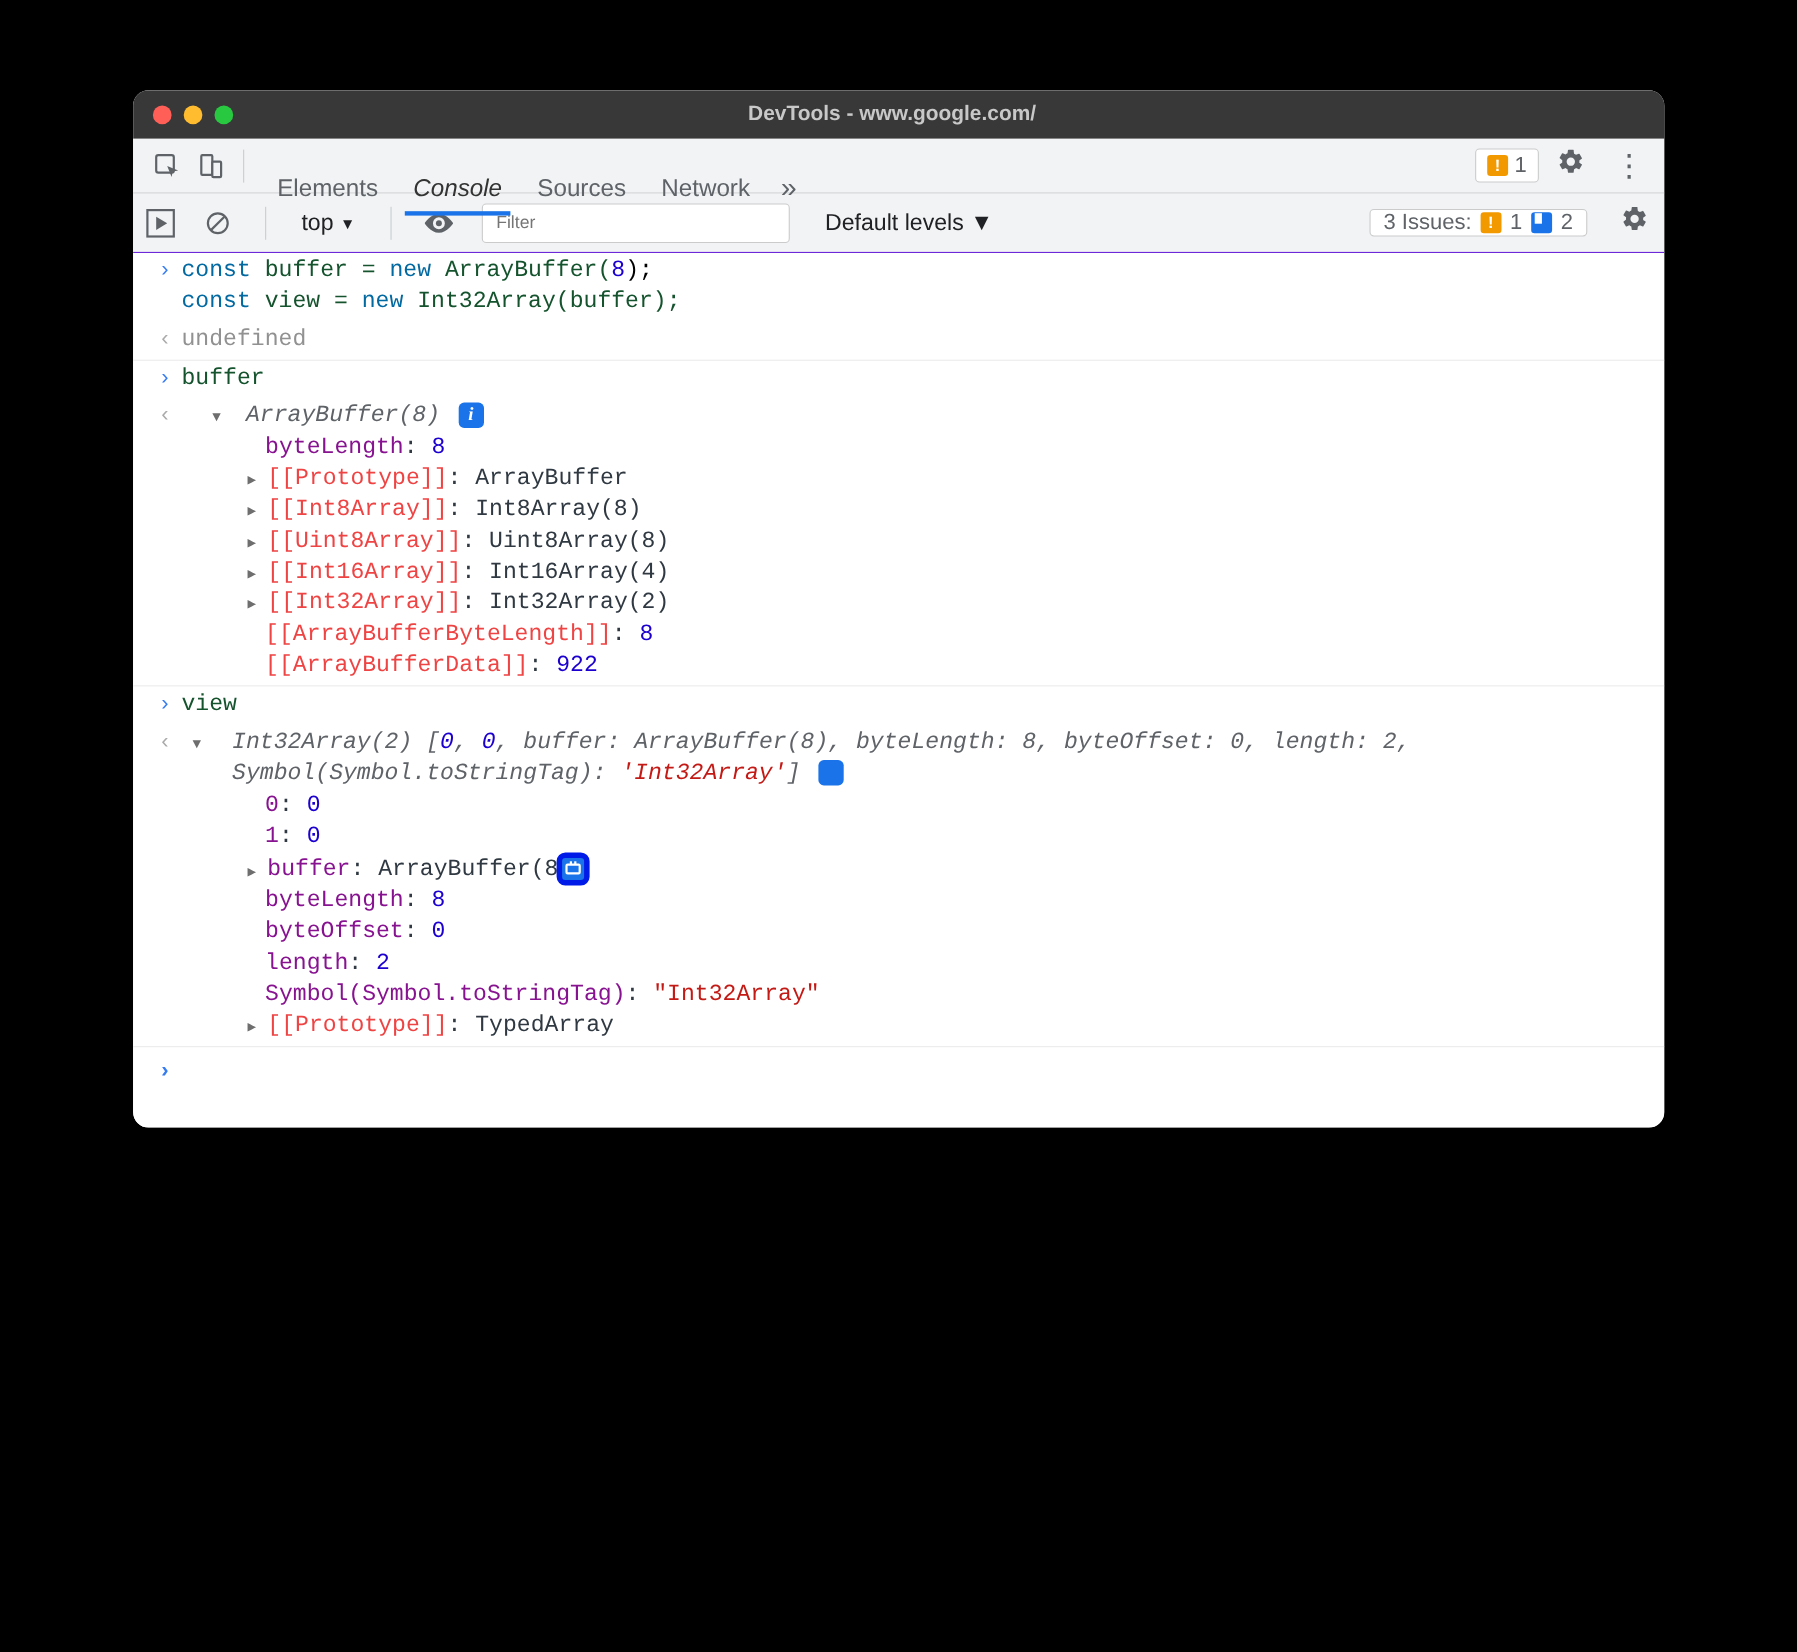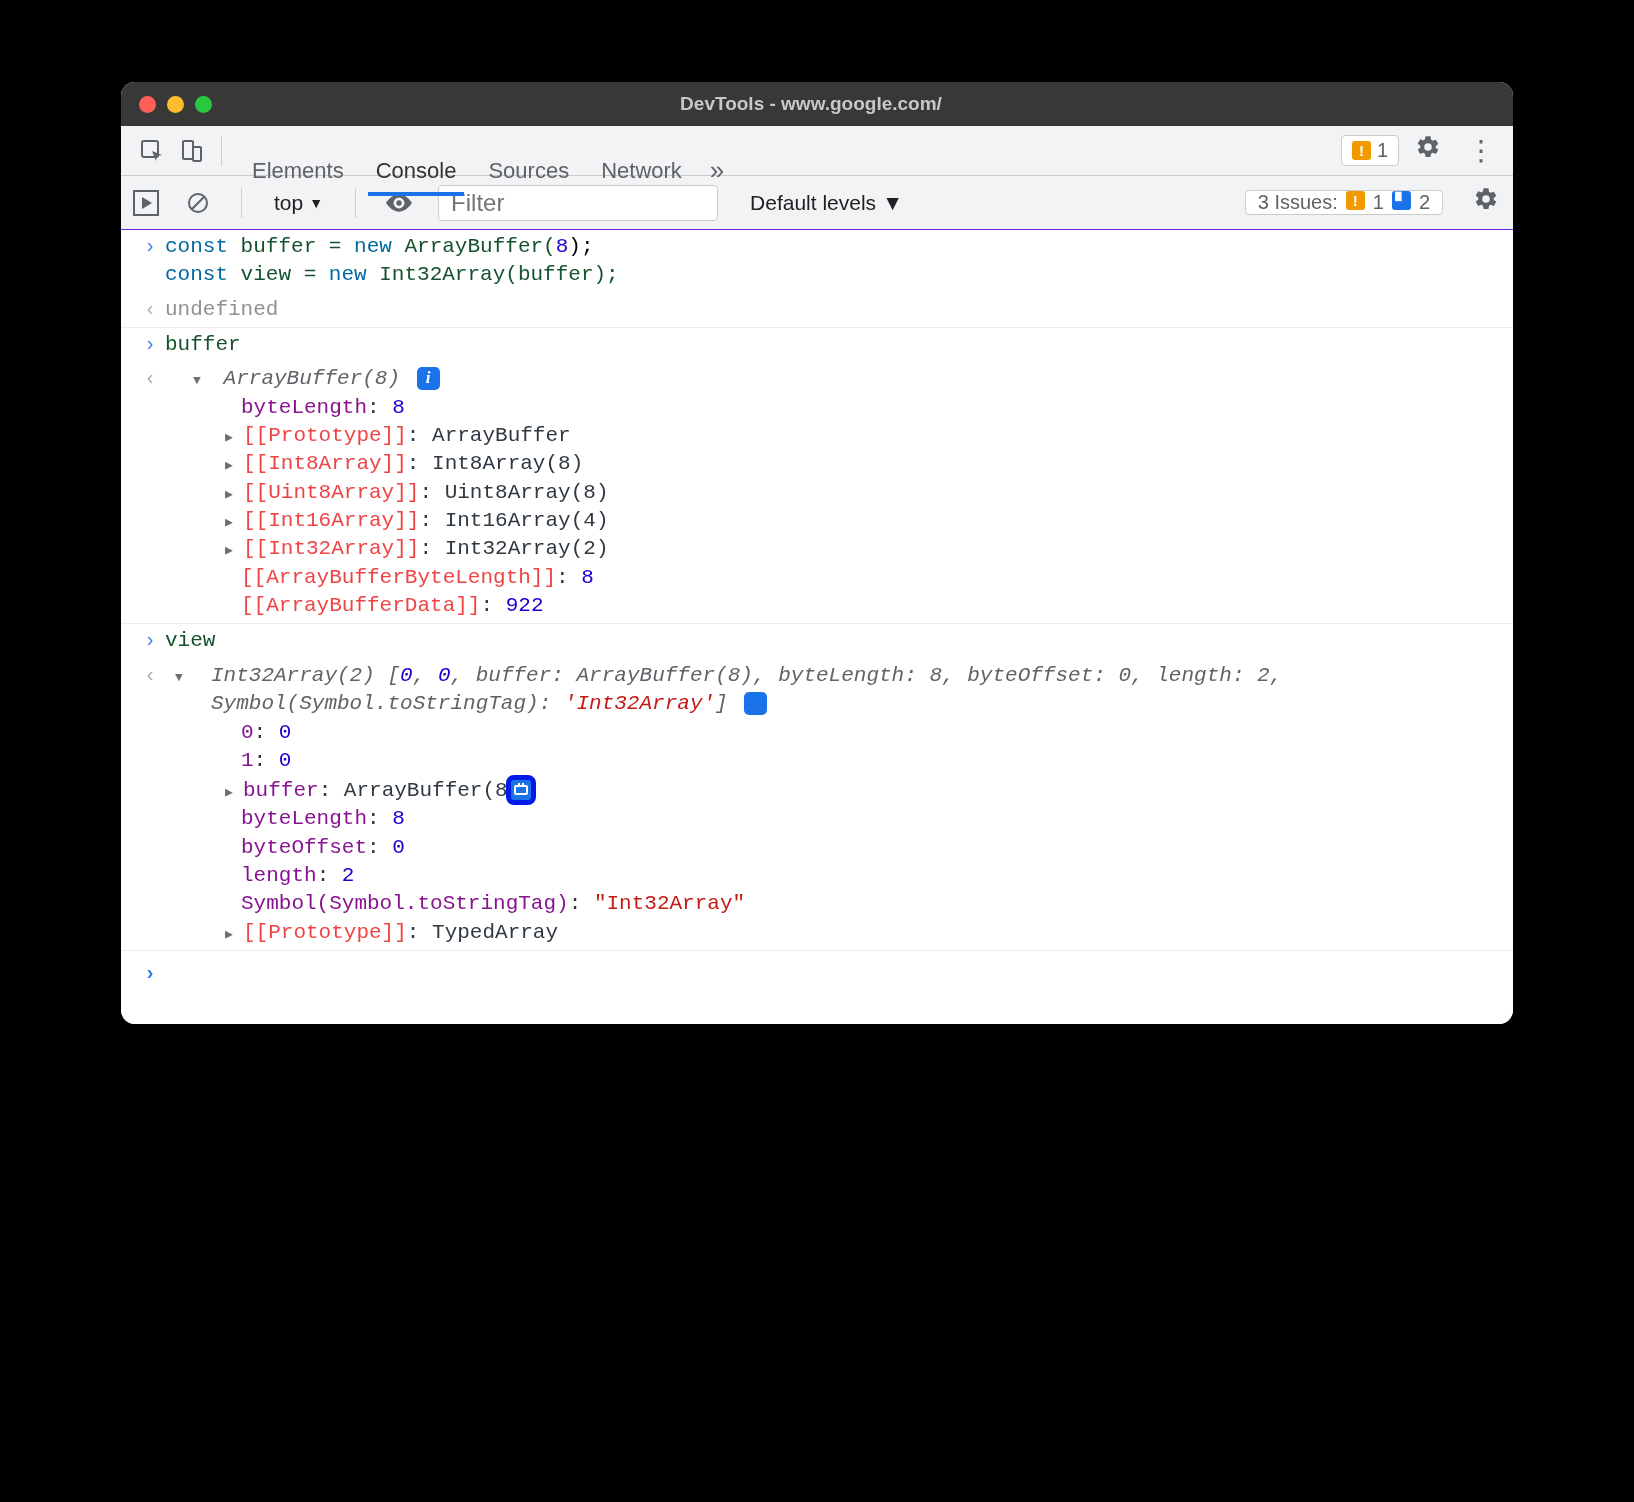--- a/index.html
+++ b/index.html
@@ -46,21 +46,21 @@
     width: 30px; height: 30px; color: #5f6368;
   }
   .inspect-icon svg { width: 26px; height: 26px; }
   .icon-btn svg { width: 24px; height: 24px; }
   .divider { width: 1px; height: 30px; background: #cacdd1; margin: 0 4px; }
   .tabs { display: flex; align-items: stretch; height: 50px; margin-top: 40px; }
   .tab {
     padding: 0 16px; font-size: 22px; color: #5f6368;
     display: flex; align-items: center; position: relative;
   }
-  .tab.active { color: #333; }
+  .tab.active { color: #333; font-style: italic; }
   .tab.active::after {
     content: ""; position: absolute; left: 8px; right: 8px; bottom: 0;
     height: 4px; background: #1a73e8;
   }
   .more-tabs { color: #5f6368; font-size: 26px; padding: 0 12px; display:flex; align-items:center;}
   .spacer { flex: 1; }
   .badge-box {
     display: inline-flex; align-items: center; gap: 6px;
     border: 1px solid #cbcbcb; border-radius: 4px; padding: 3px 10px;
     background: #fff; font-size: 20px; color: #5f6368;
@@ -77,25 +77,25 @@
   .play-btn { border: 2px solid #5f6368; width: 26px; height: 26px; display:flex; align-items:center; justify-content:center; }
   .play-btn::before { content: ""; border-left: 10px solid #5f6368; border-top: 6px solid transparent; border-bottom: 6px solid transparent; margin-left:2px;}
   .ctx-select {
     display: flex; align-items: center; font-size: 21px; color: #202124;
     padding: 2px 4px; gap: 6px;
   }
   .ctx-select .tri { font-size: 14px; }
   .eye-btn svg { width:26px; height:20px; }
   .filter-input {
     border: 1px solid #cbcbcb; background: #fff; border-radius: 4px;
-    height: 36px; width: 280px; font-size: 24px; padding: 0 12px; color:#9aa0a6;
+    height: 36px; width: 280px; font-size: 16px; padding: 0 12px; color:#9aa0a6;
   }
   .levels { font-size: 21px; color: #202124; display:flex; align-items:center; gap:6px; margin-left: 8px;}
   .issues-box {
-    display: flex; gap: 8px;
+    display: flex; align-items: center; gap: 8px;
     border: 1px solid #cbcbcb; border-radius: 4px; padding: 0 12px;
     background: #fff; font-size: 20px; color: #5f6368;
   }
 
   .console-body { background: #fff; font-family: Menlo, Monaco, "Courier New", monospace; font-size: 21px; }
   .row { display: flex; padding: 2px 0 2px 14px; border-bottom: 1px solid #ebebeb; align-items: flex-start; }
   .row.noborder { border-bottom: none; }
   .gutter { width: 30px; color: #367cf1; display:flex; justify-content:center; font-family: -apple-system, sans-serif; font-size:20px; padding-top:2px;}
   .gutter.gray { color: #aaa; }
   .content { flex: 1; padding: 1px 0; line-height: 1.35; }

